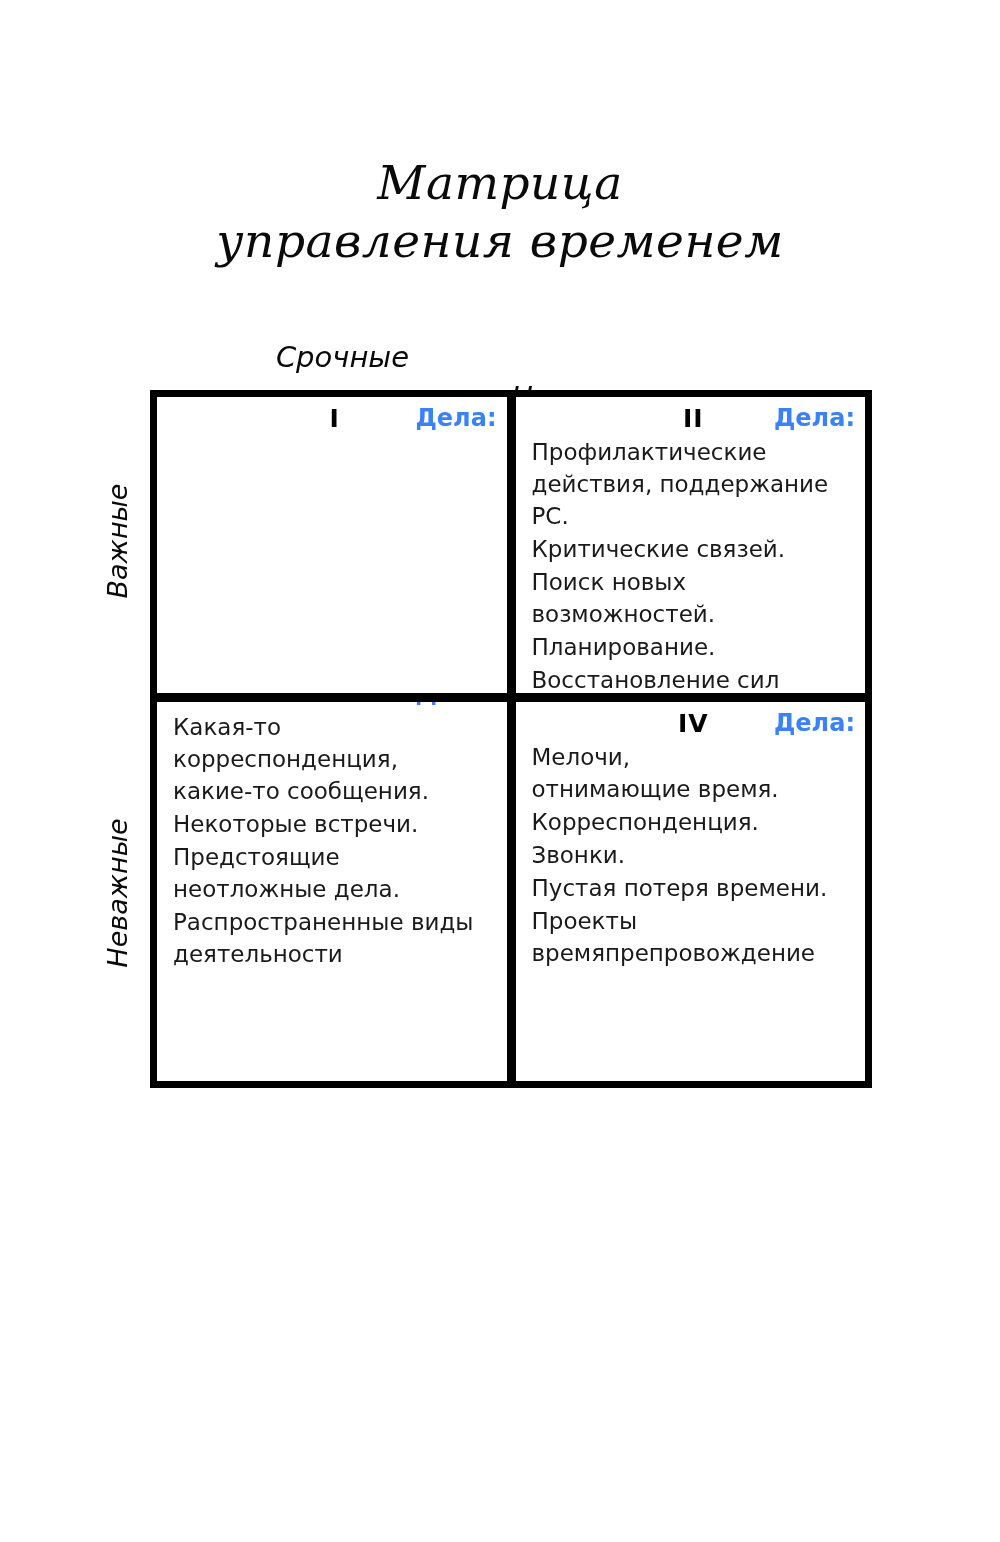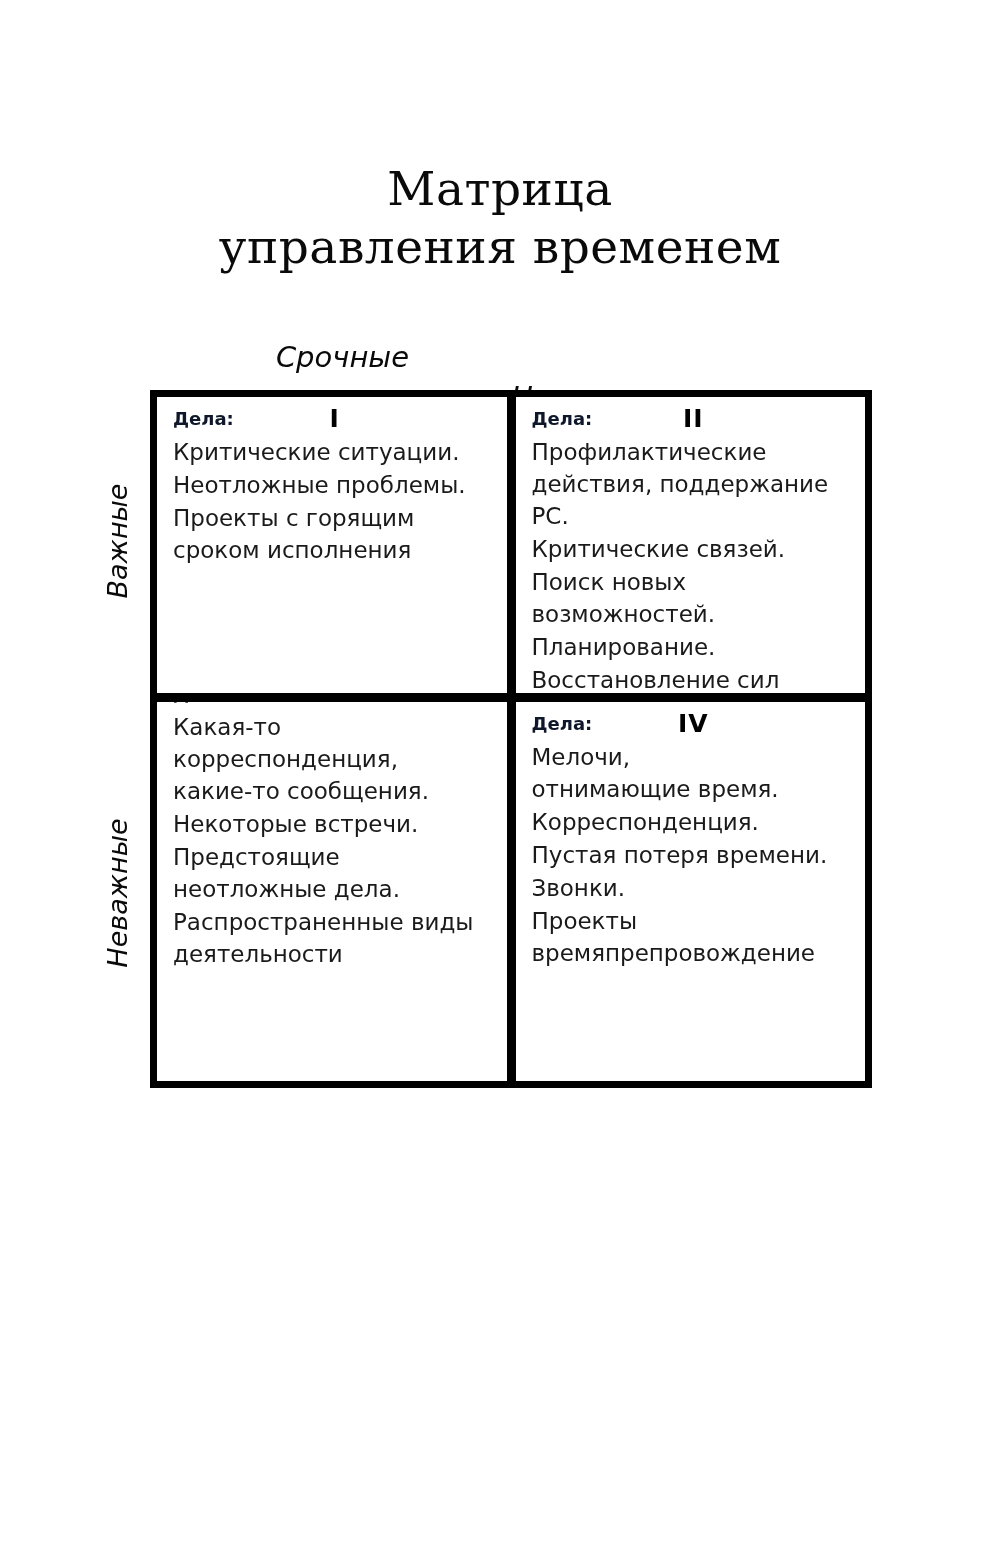--- a/index.html
+++ b/index.html
@@ -14,24 +14,25 @@
     position: relative;
     font-family: "DejaVu Sans", sans-serif;
     color: #000000;
     overflow: hidden;
   }
 
   
   .title {
     position: absolute;
     left: 0;
-    top: 160px;
+    top: 154px;
     width: 1000px;
     text-align: center;
     font-family: "DejaVu Serif", serif;
+    font-style: italic;
     font-size: 47px;
     line-height: 58px;
     letter-spacing: 0.5px;
     color: #0a0a0a;
   }
   .title .line { display: block; white-space: nowrap; }
 
   
   .col-headers {
     position: absolute;
@@ -120,24 +121,25 @@
     font-weight: bold;
     font-size: 25px;
     line-height: 30px;
     letter-spacing: 1px;
     color: #000000;
     margin: 0 0 0 0;
   }
   .quad-heading {
     font-family: "DejaVu Sans", sans-serif;
     font-weight: bold;
-    font-size: 18px;
+    font-size: 24px;
     line-height: 31px;
-    color: #0f172a;
+    color: #3b82f6;
     margin-top: -31px;
+    text-align: right;
   }
   .quad-list {
     list-style: none;
     margin: 2px 0 0 0;
     padding: 0;
   }
   .quad-list li {
     font-family: "DejaVu Sans", sans-serif;
     font-size: 23px;
     line-height: 32px;
@@ -165,26 +167,20 @@
 <div class="row-label unimportant">
   <span>Неважные</span>
 </div>
 
 <div class="matrix">
 
   <div class="quad">
     <div class="quad-inner">
       <div class="quad-numeral">I</div>
       <div class="quad-heading">Дела:</div>
-      <ul class="quad-list">
-        <li>Критические ситуации.</li>
-        <li>Неотложные проблемы.</li>
-        <li>Проекты с горящим
-сроком исполнения</li>
-      </ul>
     </div>
   </div>
 
   <div class="quad">
     <div class="quad-inner">
       <div class="quad-numeral">II</div>
       <div class="quad-heading">Дела:</div>
       <ul class="quad-list">
         <li>Профилактические
 действия, поддержание РС.</li>
@@ -212,21 +208,21 @@
   </div>
 
   <div class="quad">
     <div class="quad-inner">
       <div class="quad-numeral">IV</div>
       <div class="quad-heading">Дела:</div>
       <ul class="quad-list">
         <li>Мелочи,
 отнимающие время.</li>
         <li>Корреспонденция.</li>
+        <li>Звонки.</li>
         <li>Пустая потеря времени.</li>
-        <li>Звонки.</li>
         <li>Проекты
 времяпрепровождение</li>
       </ul>
     </div>
   </div>
 
 </div>
 
 </body></html>

